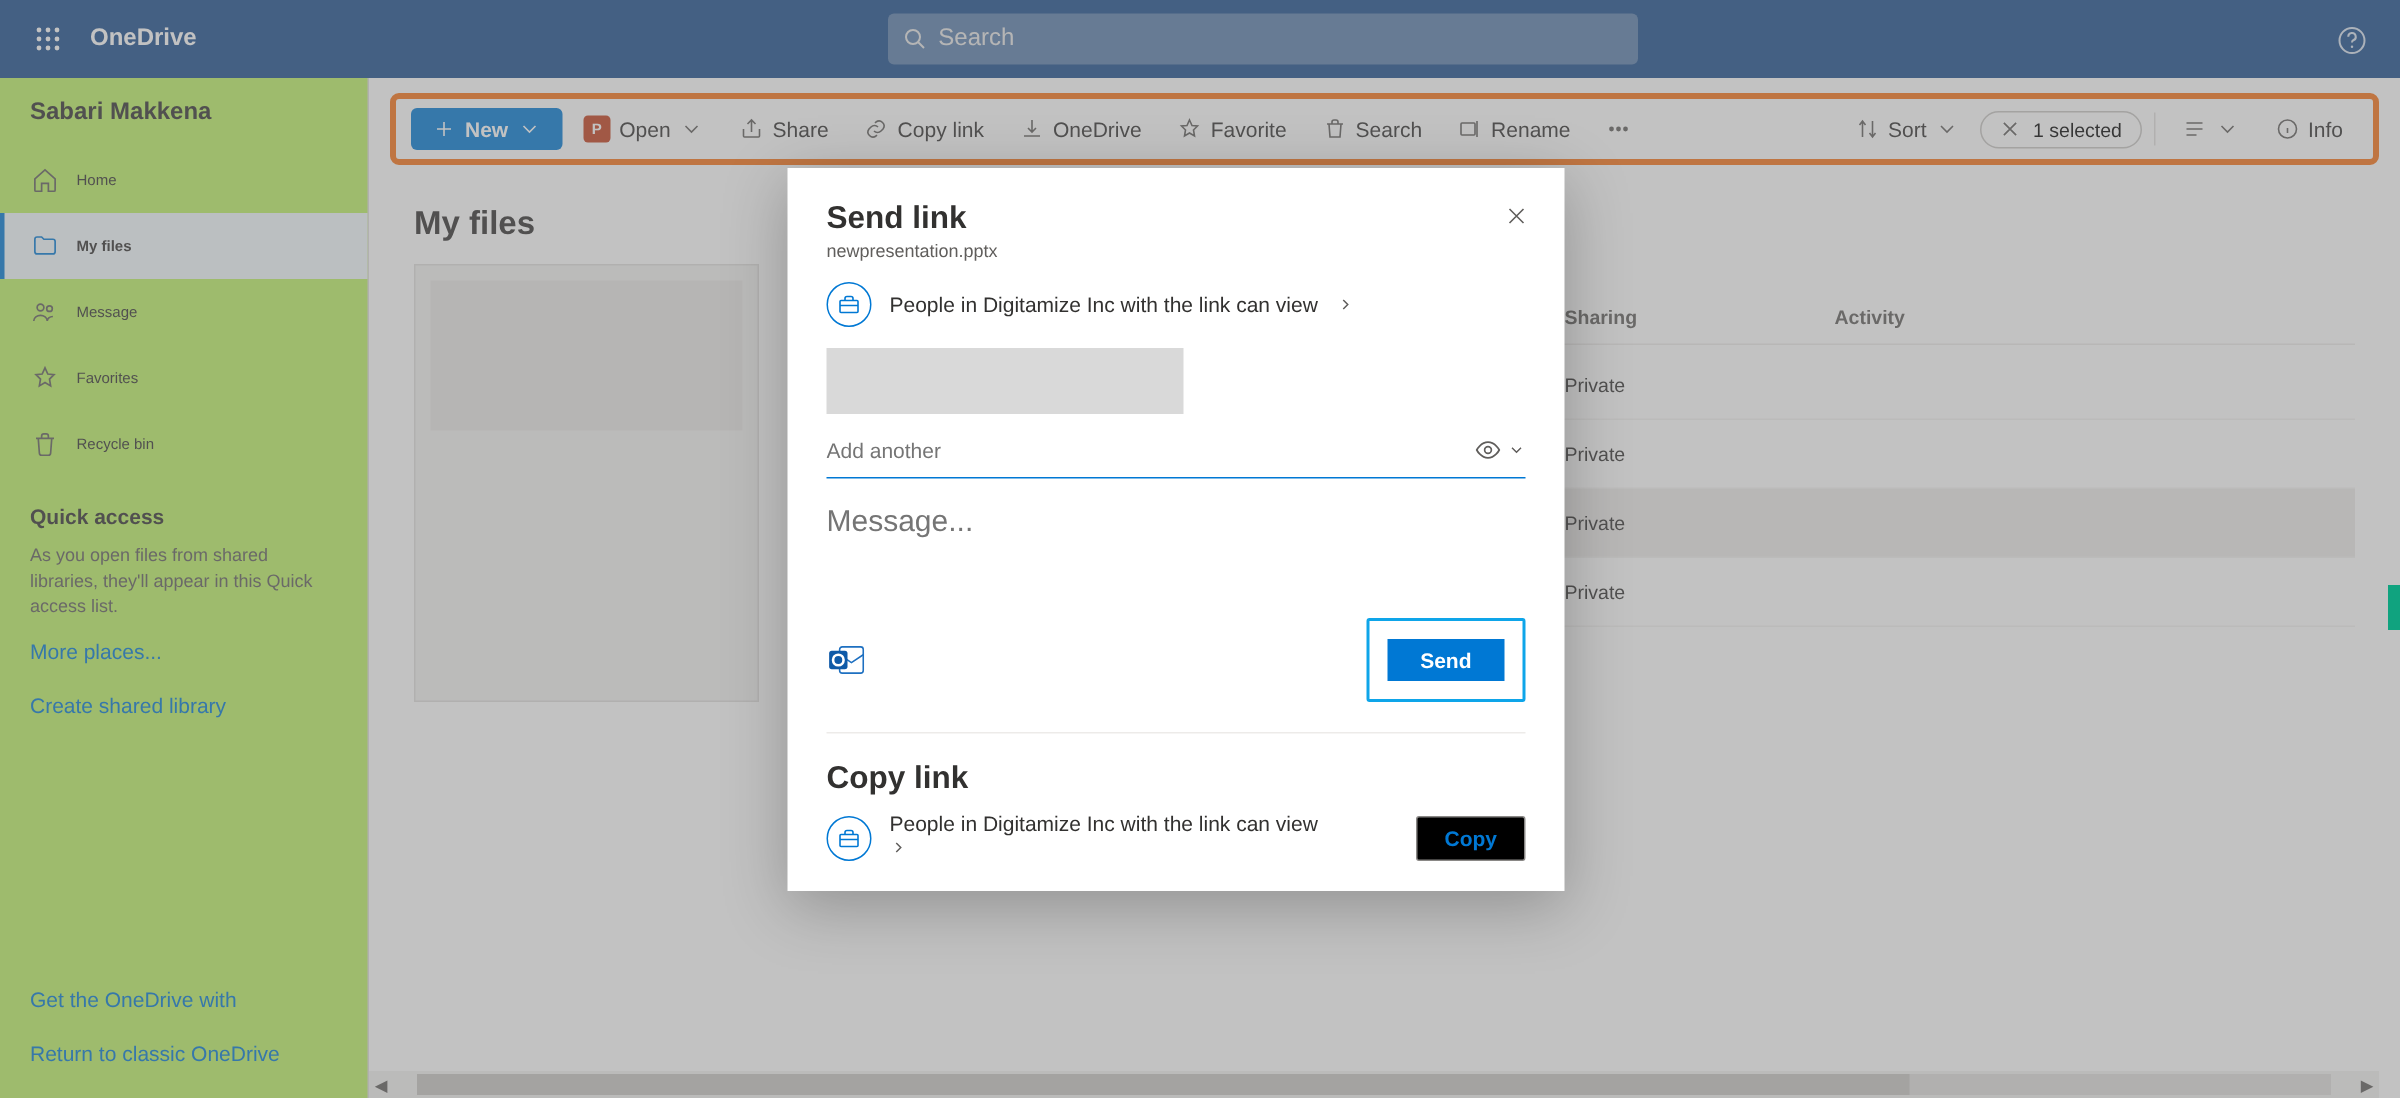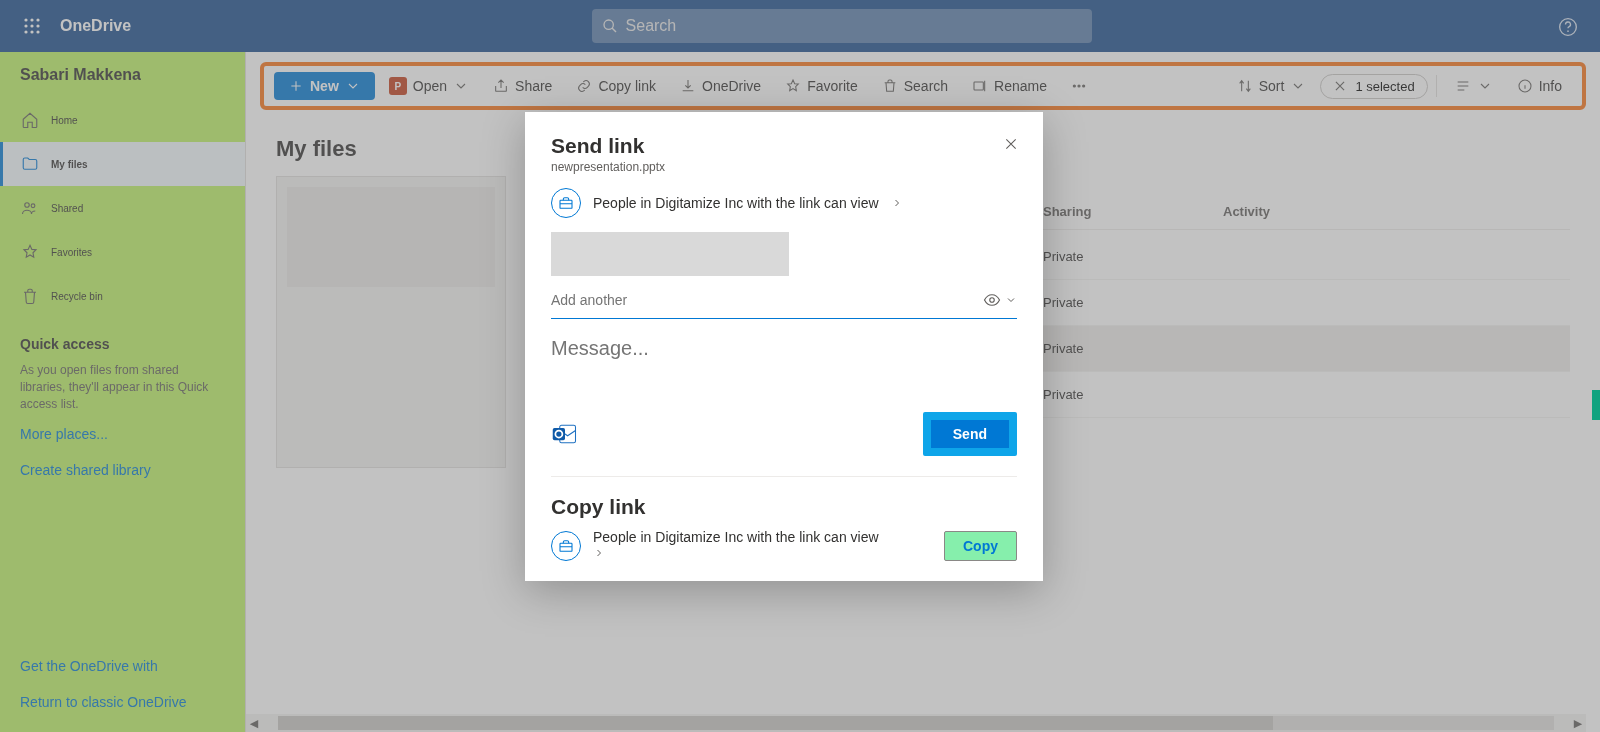--- a/index.html
+++ b/index.html
@@ -110,31 +110,31 @@
     .chip { width:238px; height:44px; background:#d9d9d9; margin-top: 14px;}
     .add-another {
       display:flex; align-items:center; margin-top:12px; border-bottom:1.5px solid #0078d4; padding-bottom:6px;
       justify-content:space-between;
     }
     .add-another input { border:none; outline:none; font-size:14px; color:#323130; flex:1; padding:4px 0;}
     .eye-dd { display:flex; align-items:center; gap:4px; color:#605e5c; cursor:pointer;}
     .msg-input { border:none; outline:none; font-size:20px; color:#6d28d9; width:100%; margin-top:14px; padding:4px 0;}
     .send-row { display:flex; align-items:center; justify-content:space-between; margin-top: 48px;}
     .outlook-ico { width:28px; height:28px; }
-    .send-highlight { border:8px solid #0ea5e9; border-radius:2px; padding:0;}
+    .send-highlight { border:2px solid #0ea5e9; border-radius:2px; padding:12px;}
     .send-btn {
       background:#0078d4; color:#fff; font-weight:600; font-size:14px;
       padding: 6px 22px; border:none; cursor:pointer;
     }
     .modal-div { height:1px; background:#edebe9; margin-top:20px;}
     .copy-title { font-size:21px; font-weight:600; color:#323130; margin-top:18px;}
     .copy-row { display:flex; align-items:center; justify-content:space-between; margin-top: 10px;}
     .copy-left { display:flex; align-items:center; gap:12px;}
     .copy-btn {
-      border:1px solid #8a8886; background:#86efac; color:#0078d4; font-weight:600; font-size:14px;
+      border:1px solid #8a8886; background:#000000; color:#0078d4; font-weight:600; font-size:14px;
       padding: 6px 18px; border-radius:2px; cursor:pointer;
     }
 
     .green-tab { position:absolute; right:0; top:390px; width:8px; height:30px; background:#10a37f; z-index:60;}
     .hscroll { position:absolute; bottom:0; left:246px; right:14px; height:18px; background:#f3f2f1; display:flex; align-items:center;}
     .hscroll-track{ flex:1; height:14px; margin:0 16px; background:#e1dfdd; position:relative;}
     .hscroll-thumb{ position:absolute; left:0; width:78%; top:0; bottom:0; background:#c8c6c4;}
     .hscroll-arrow{ width:16px; text-align:center; color:#605e5c; font-size:11px;}
   </style>
 </head>
@@ -204,21 +204,21 @@
       <span>My files</span>
     </div>
     <div class="nav-item">
       <span class="nav-ico">
           <svg viewBox="0 0 24 24" width="18" height="18">
             <circle cx="8" cy="8" r="3"></circle>
             <circle cx="16" cy="9" r="2.5"></circle>
             <path d="M2 20c0-3 3-5 6-5s6 2 6 5M14 20c0-2 2-4 5-4"></path>
           </svg>
         </span>
-      <span>Shared</span>
+      <span>Message</span>
     </div>
     <div class="nav-item">
       <span class="nav-ico">
           <svg viewBox="0 0 24 24" width="18" height="18">
             <path d="M12 3l2.5 5.5L20 9l-4 4 1 6-5-3-5 3 1-6-4-4 5.5-.5z"></path>
           </svg>
         </span>
       <span>Favorites</span>
     </div>
     <div class="nav-item">

